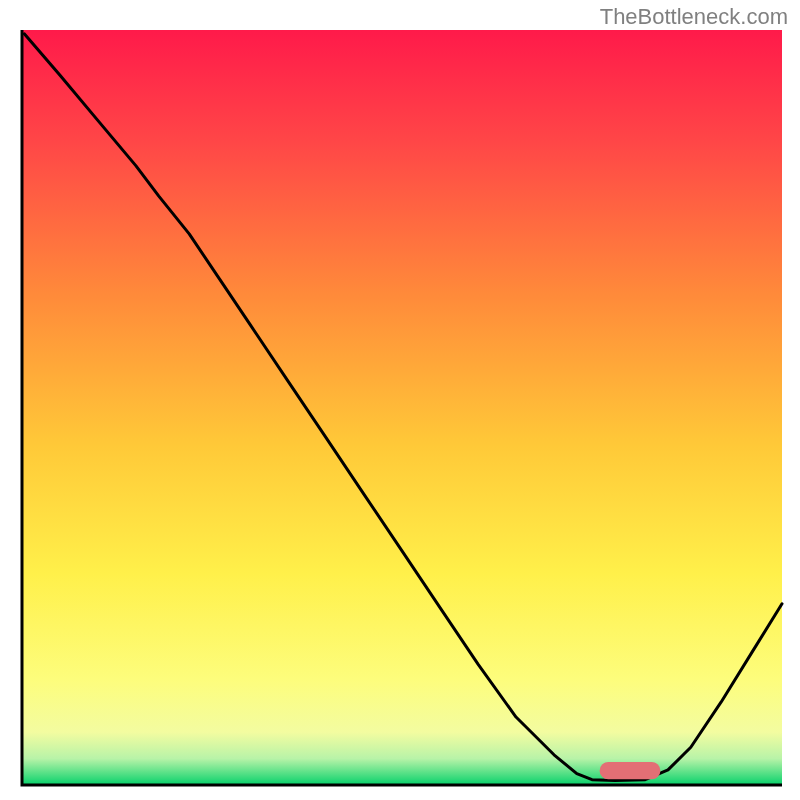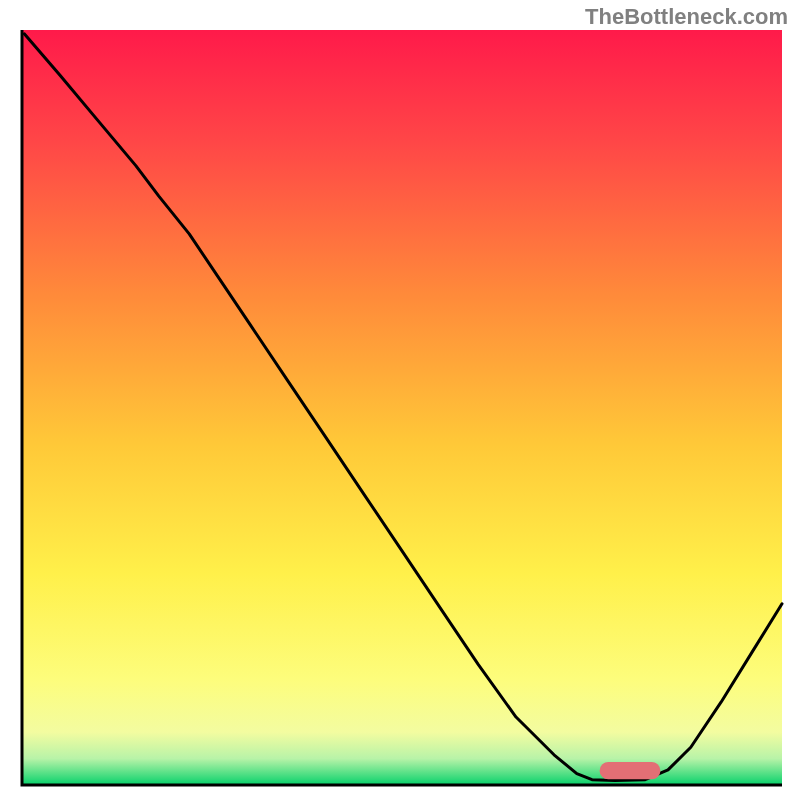--- a/index.html
+++ b/index.html
@@ -13,21 +13,21 @@
   .chart-container {
     position: relative;
     width: 800px;
     height: 800px;
   }
   .watermark {
     position: absolute;
     top: 4px;
     right: 12px;
     font-size: 22px;
-    font-weight: bold;
+    font-weight: normal;
     color: #808080;
     z-index: 10;
   }
   svg {
     display: block;
   }
 </style>
 </head>
 <body>
 

